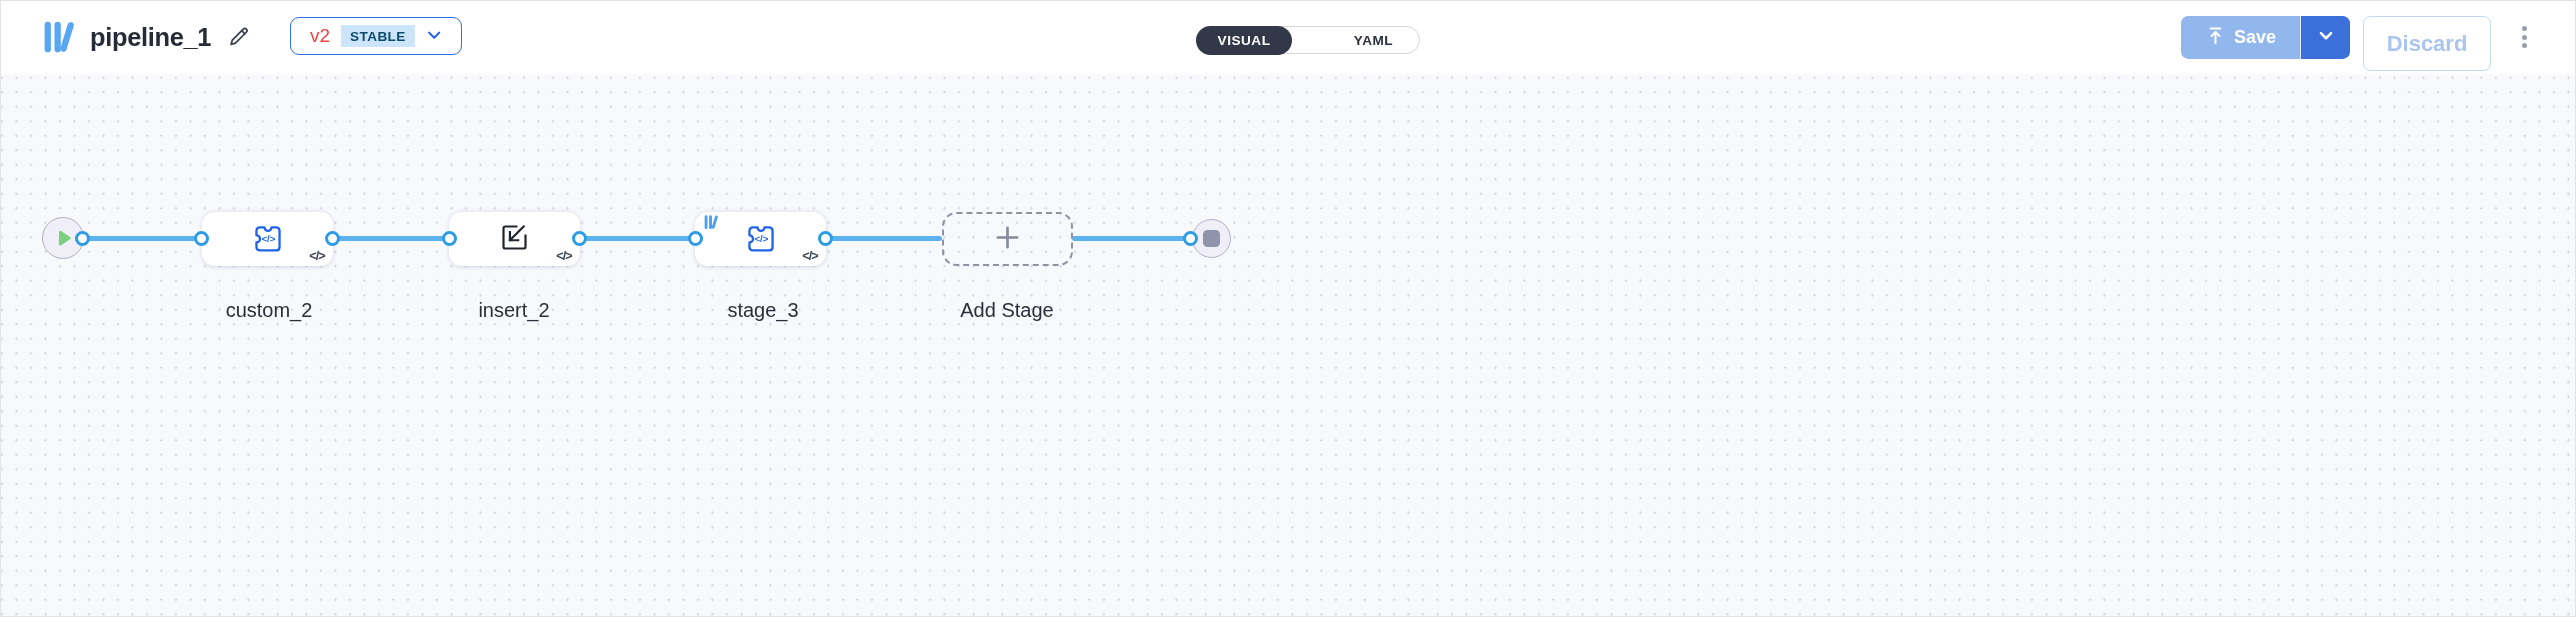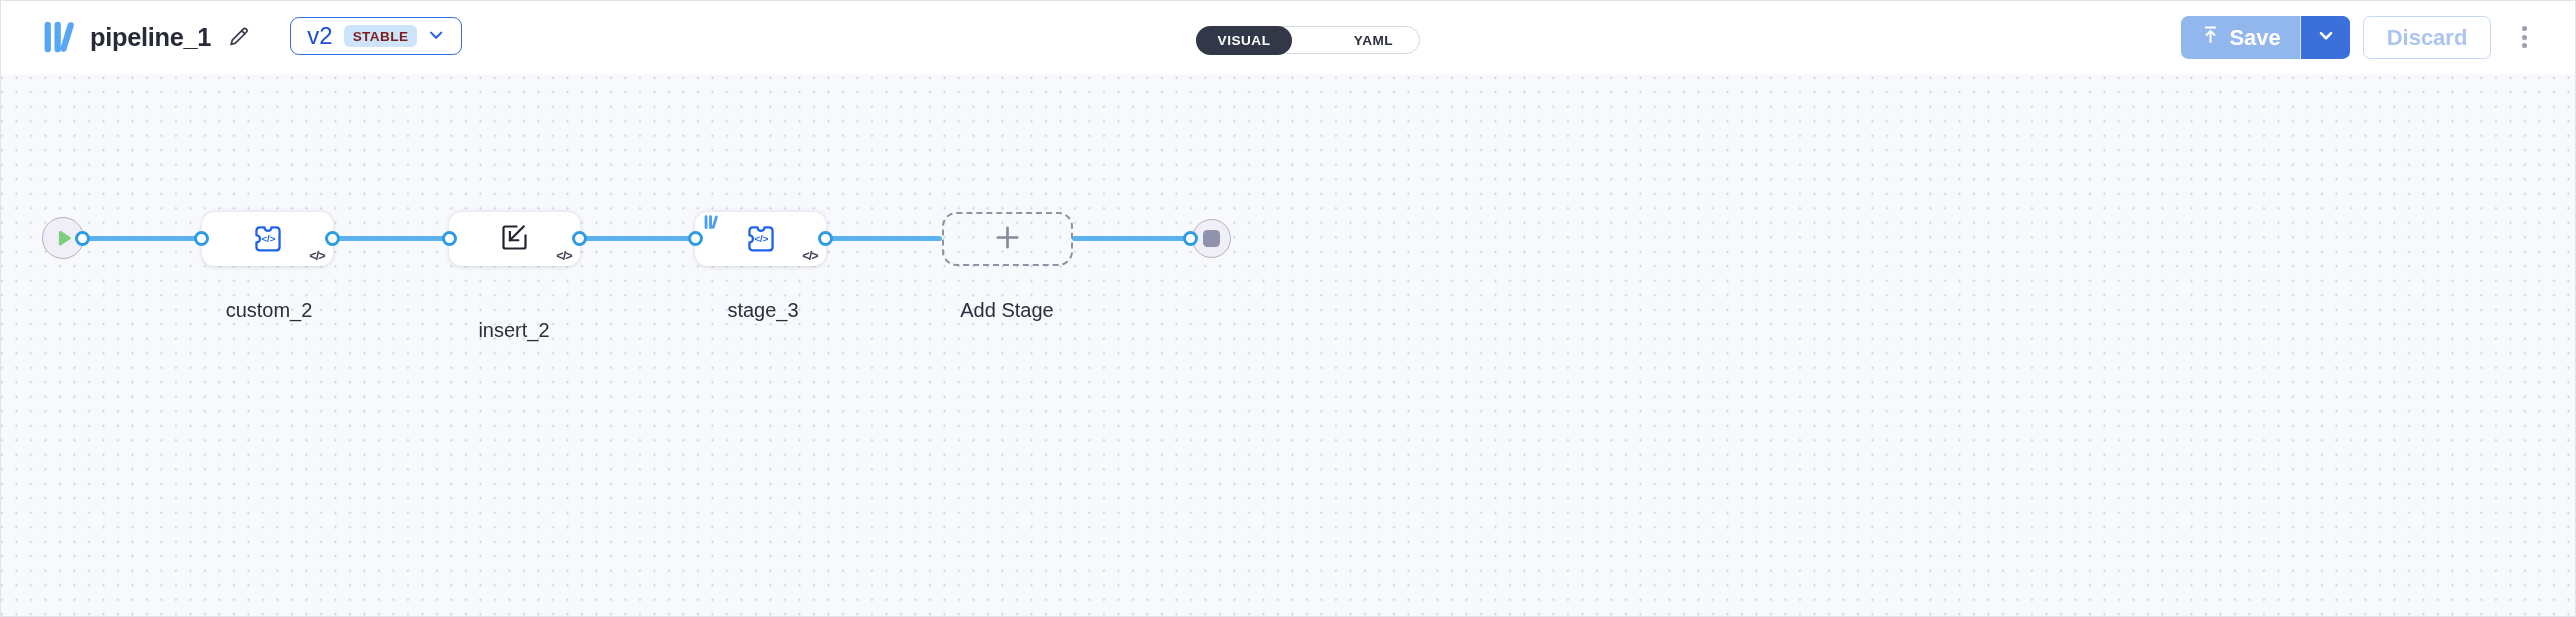--- a/index.html
+++ b/index.html
@@ -7,30 +7,30 @@
     position:relative;width:2576px;height:617px;box-sizing:border-box;
     border:0.9px solid #e2e3e9;background:#ffffff;overflow:hidden;
     font-family:"Liberation Sans","DejaVu Sans",sans-serif;
   }
   
   .topbar{position:absolute;left:0;top:0;right:0;height:73px;background:#ffffff;border-bottom:0.9px solid #e8e9ee;}
   .brand{position:absolute;left:40px;top:18px;width:36px;height:36px;}
   .title{position:absolute;left:89px;top:0;height:73px;line-height:73px;font-size:25.4px;font-weight:700;color:#262b37;letter-spacing:-0.3px;}
   .edit-btn{position:absolute;left:225px;top:23.6px;width:25.4px;height:25.4px;background:none;border:none;padding:0;cursor:pointer;}
   .version{position:absolute;left:289px;top:16.3px;width:172px;height:38px;box-sizing:border-box;border:1.4px solid #2f6fe8;border-radius:9px;background:#fff;display:flex;align-items:center;justify-content:center;gap:11px;cursor:pointer;}
-  .version .vlabel{font-size:24px;color:#1d4ed8;font-weight:400;}
-  .version .vstatus{background:#cde5fb;color:#7f1d1d;font-size:13.6px;font-weight:700;letter-spacing:0.4px;padding:3.6px 9px;border-radius:6px;}
+  .version .vlabel{font-size:19px;color:#ef4444;font-weight:400;}
+  .version .vstatus{background:#cde5fb;color:#0c4a6e;font-size:13.6px;font-weight:700;letter-spacing:0.4px;padding:3.6px 9px;border-radius:0;}
   .toggle{position:absolute;left:1195px;top:25.4px;height:28px;box-sizing:border-box;border:1.4px solid #d5d7df;border-radius:15.4px;background:#fff;display:flex;align-items:stretch;}
   .seg{display:flex;align-items:center;padding:0 20px;font-size:13.6px;font-weight:700;letter-spacing:0.5px;color:#2b303c;cursor:pointer;border-radius:15.4px;margin-left:36px;}
   .seg.active{background:#333848;color:#ffffff;margin:-1.4px 0 -1.4px -1.4px;padding:2px 22px;}
   .seg.plain{padding:0 25.4px;}
   .save-group{position:absolute;left:2180px;top:15.4px;height:43px;display:flex;border-radius:7.3px;overflow:hidden;}
-  .save-main{width:119px;background:#92b7ed;color:#fff;font-size:22px;font-weight:700;display:flex;align-items:center;justify-content:center;gap:8.2px;border:none;cursor:pointer;font-family:inherit;}
+  .save-main{width:119px;background:#92b7ed;color:#fff;font-size:18px;font-weight:700;display:flex;align-items:center;justify-content:center;gap:8.2px;border:none;cursor:pointer;font-family:inherit;}
   .save-caret{width:50px;background:#3b70da;border:none;border-left:0.9px solid rgba(255,255,255,.85);display:flex;align-items:center;justify-content:center;cursor:pointer;}
-  .discard{position:absolute;left:2362px;top:15.4px;width:128px;height:43px;box-sizing:border-box;background:#fff;border:1.4px solid #c3d7f4;border-radius:7.3px;color:#abc5f0;font-size:22px;font-weight:700;display:flex;align-items:center;justify-content:center;cursor:pointer;font-family:inherit;}
+  .discard{position:absolute;left:2362px;top:15.4px;width:128px;height:55px;box-sizing:border-box;background:#fff;border:1.4px solid #c3d7f4;border-radius:7.3px;color:#abc5f0;font-size:22px;font-weight:700;display:flex;align-items:center;justify-content:center;cursor:pointer;font-family:inherit;}
   .kebab{position:absolute;left:2511px;top:18px;width:25.4px;height:36px;background:none;border:none;display:flex;flex-direction:column;align-items:center;justify-content:center;gap:3.6px;cursor:pointer;}
   .kebab i{width:5px;height:5px;border-radius:50%;background:#99a0ab;}
   
   .canvas{
     position:absolute;left:0;top:73px;right:0;bottom:0;
     background-color:#f8f9fd;
     background-image:radial-gradient(circle,#d5d7e1 1.1px,transparent 1.3px);
     background-size:14.5px 14.5px;background-position:8.2px 11px;
   }
   .wire{position:absolute;top:162px;height:4.5px;background:#5bb2ee;border-radius:2.7px;}
@@ -195,18 +195,18 @@
     <div class="port" style="left:74px;"></div>
     <div class="port" style="left:193px;"></div>
     <div class="port" style="left:324px;"></div>
     <div class="port" style="left:441px;"></div>
     <div class="port" style="left:571px;"></div>
     <div class="port" style="left:687px;"></div>
     <div class="port" style="left:817px;"></div>
     <div class="port" style="left:1182px;"></div>
 
     <div class="node-label" style="left:168px;">custom_2</div>
-    <div class="node-label" style="left:413px;margin-top:20px;">insert_2</div>
+    <div class="node-label" style="left:413px;">insert_2</div>
     <div class="node-label" style="left:662px;text-align:center;">stage_3</div>
     <div class="node-label" style="left:906px;">Add Stage</div>
   </div>
 </div>
 
 
 </body></html>

